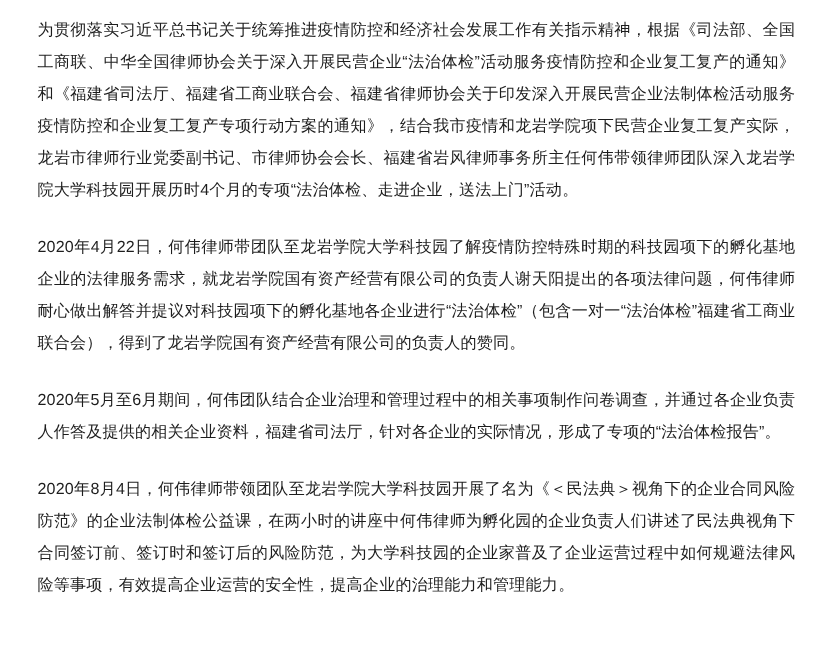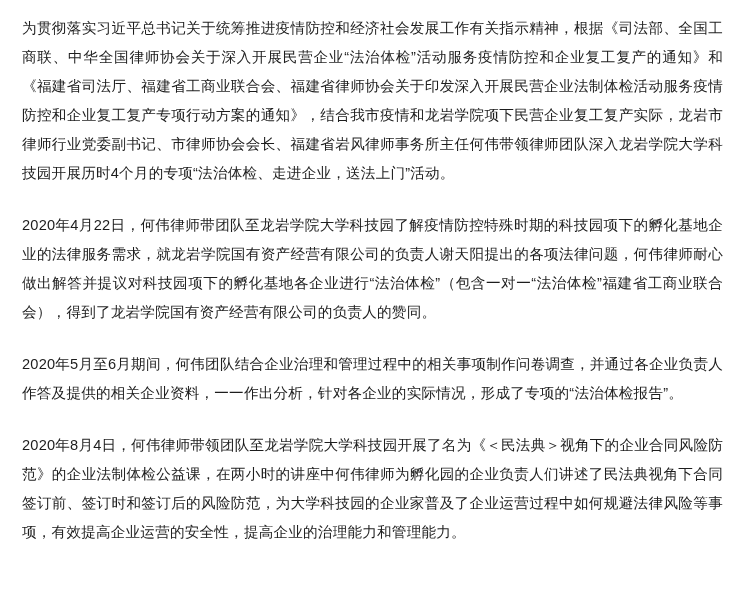--- a/index.html
+++ b/index.html
@@ -11,21 +11,21 @@
     width: 745px;
     height: 602px;
     font-family: "Liberation Sans", sans-serif;
     color: #1a1a1a;
     overflow: hidden;
   }
   .page {
     box-sizing: border-box;
     width: 745px;
     height: 602px;
-    padding: 14px 22px 0 22px;
+    padding: 14px 22px 0 34px;
     background: #ffffff;
   }
   .para {
     font-size: 14.6px;
     line-height: 29px;
     text-align: justify;
     text-justify: inter-ideograph;
     letter-spacing: 0.2px;
     margin: 0 0 23px 0;
     color: #1d1d1d;
@@ -34,15 +34,15 @@
   .para:last-child {
     margin-bottom: 0;
   }
 </style>
 </head>
 <body>
 
 <div class="page">
   <p class="para">为贯彻落实习近平总书记关于统筹推进疫情防控和经济社会发展工作有关指示精神，根据《司法部、全国工商联、中华全国律师协会关于深入开展民营企业“法治体检”活动服务疫情防控和企业复工复产的通知》和《福建省司法厅、福建省工商业联合会、福建省律师协会关于印发深入开展民营企业法制体检活动服务疫情防控和企业复工复产专项行动方案的通知》，结合我市疫情和龙岩学院项下民营企业复工复产实际，龙岩市律师行业党委副书记、市律师协会会长、福建省岩风律师事务所主任何伟带领律师团队深入龙岩学院大学科技园开展历时4个月的专项“法治体检、走进企业，送法上门”活动。</p>
   <p class="para">2020年4月22日，何伟律师带团队至龙岩学院大学科技园了解疫情防控特殊时期的科技园项下的孵化基地企业的法律服务需求，就龙岩学院国有资产经营有限公司的负责人谢天阳提出的各项法律问题，何伟律师耐心做出解答并提议对科技园项下的孵化基地各企业进行“法治体检”（包含一对一“法治体检”福建省工商业联合会），得到了龙岩学院国有资产经营有限公司的负责人的赞同。</p>
-  <p class="para">2020年5月至6月期间，何伟团队结合企业治理和管理过程中的相关事项制作问卷调查，并通过各企业负责人作答及提供的相关企业资料，一一作出分析，针对各企业的实际情况，形成了专项的“法治体检报告”。</p>
+  <p class="para">2020年5月至6月期间，何伟团队结合企业治理和管理过程中的相关事项制作问卷调查，并通过各企业负责人作答及提供的相关企业资料，福建省司法厅，针对各企业的实际情况，形成了专项的“法治体检报告”。</p>
   <p class="para">2020年8月4日，何伟律师带领团队至龙岩学院大学科技园开展了名为《＜民法典＞视角下的企业合同风险防范》的企业法制体检公益课，在两小时的讲座中何伟律师为孵化园的企业负责人们讲述了民法典视角下合同签订前、签订时和签订后的风险防范，为大学科技园的企业家普及了企业运营过程中如何规避法律风险等事项，有效提高企业运营的安全性，提高企业的治理能力和管理能力。</p>
 </div>
 
 </body></html>

